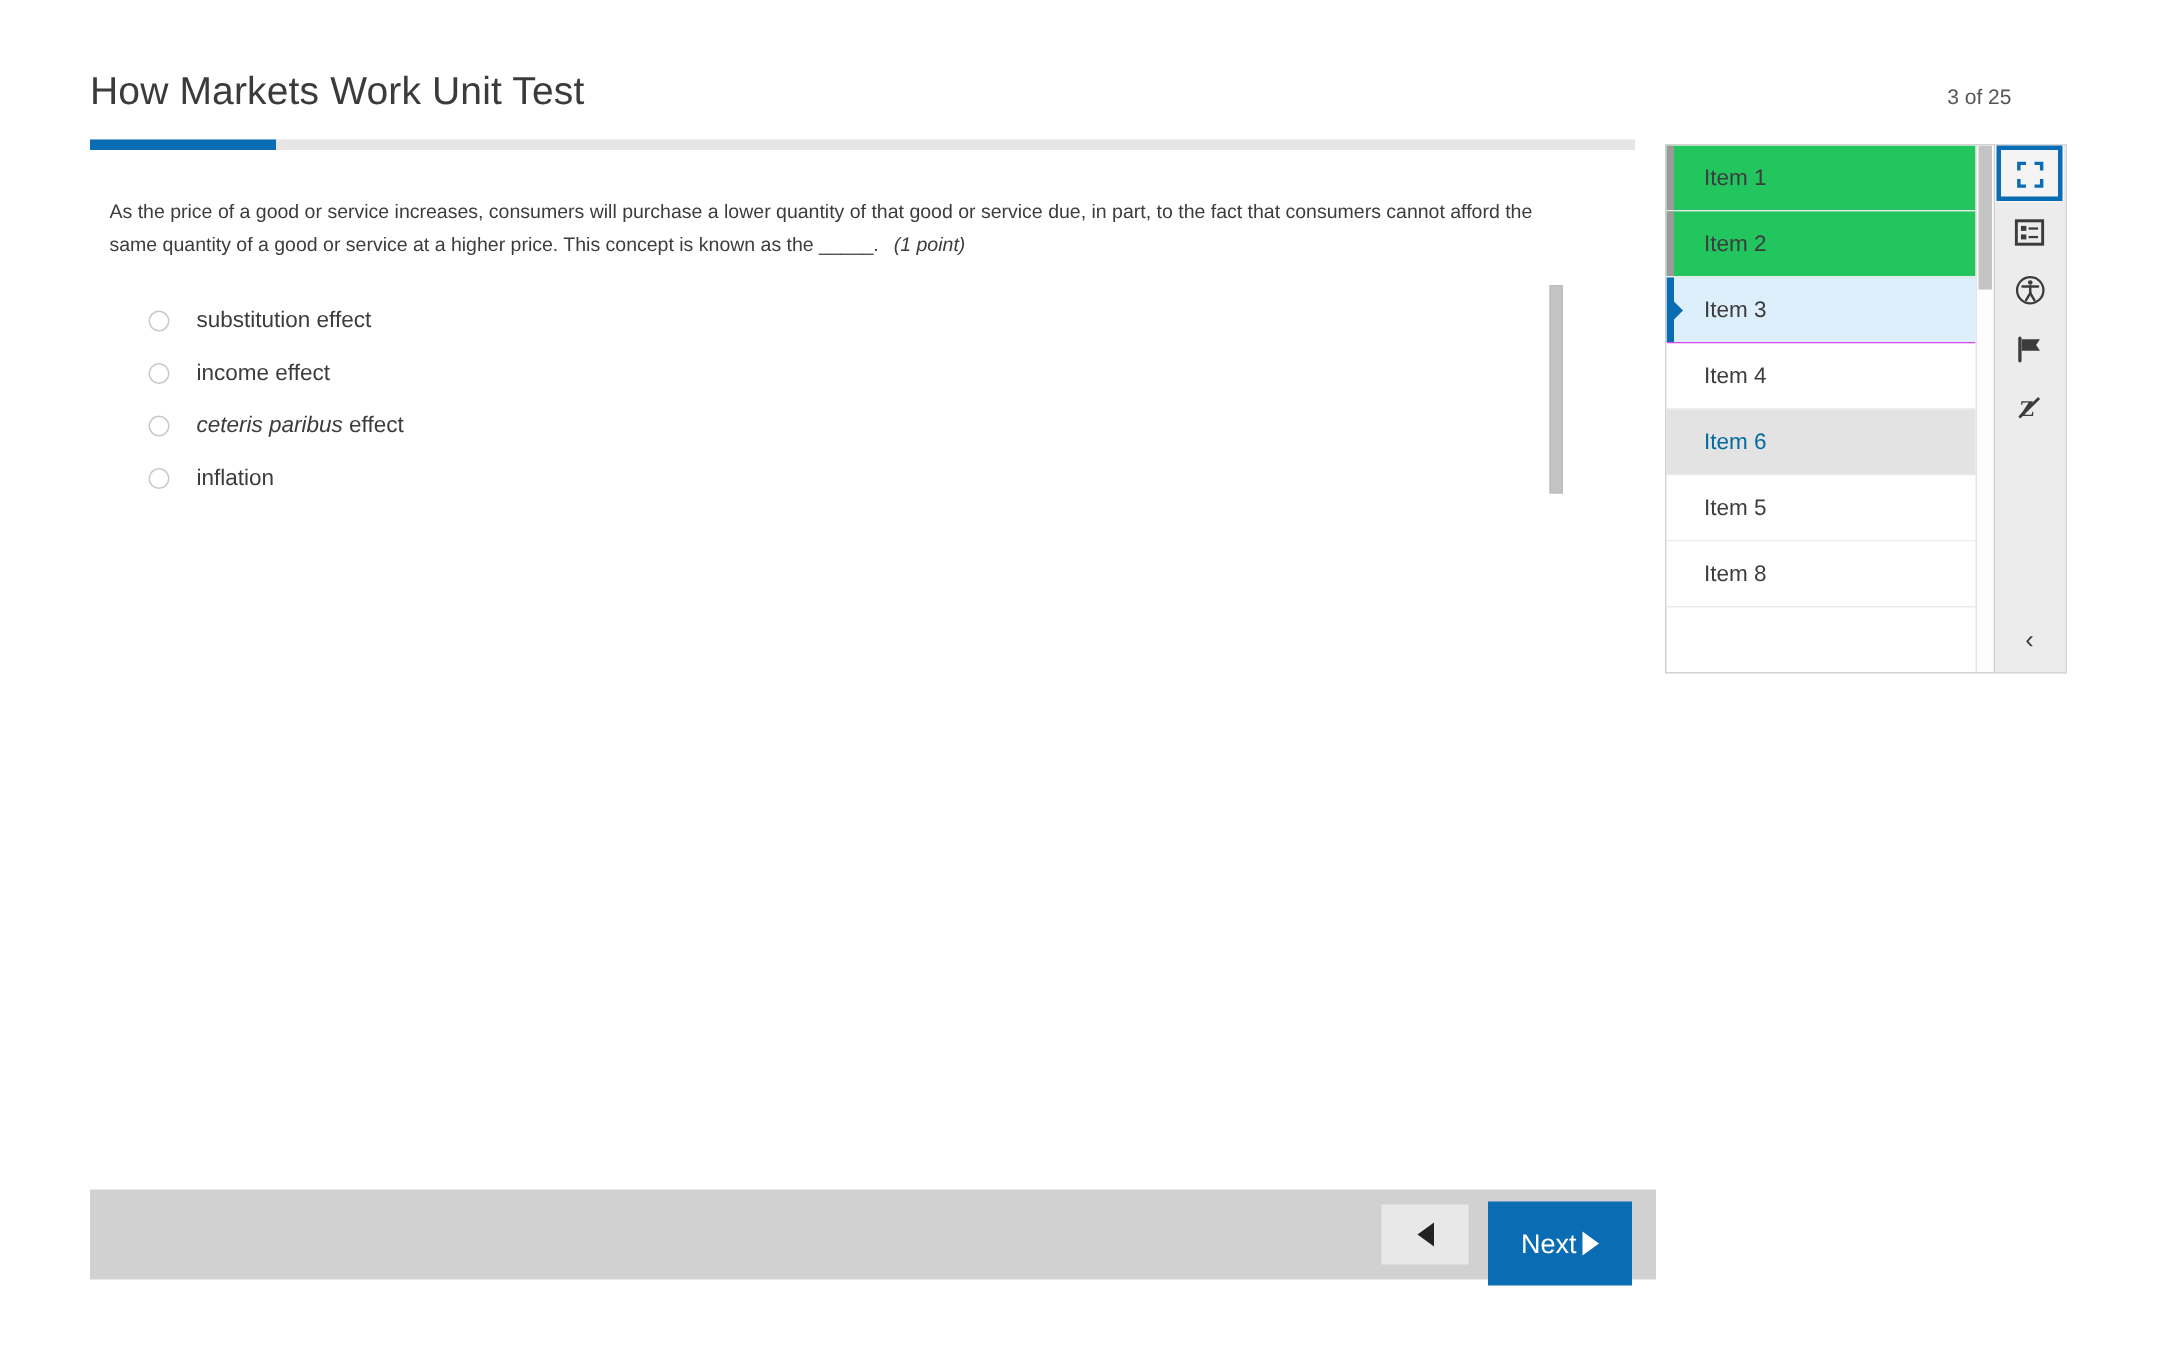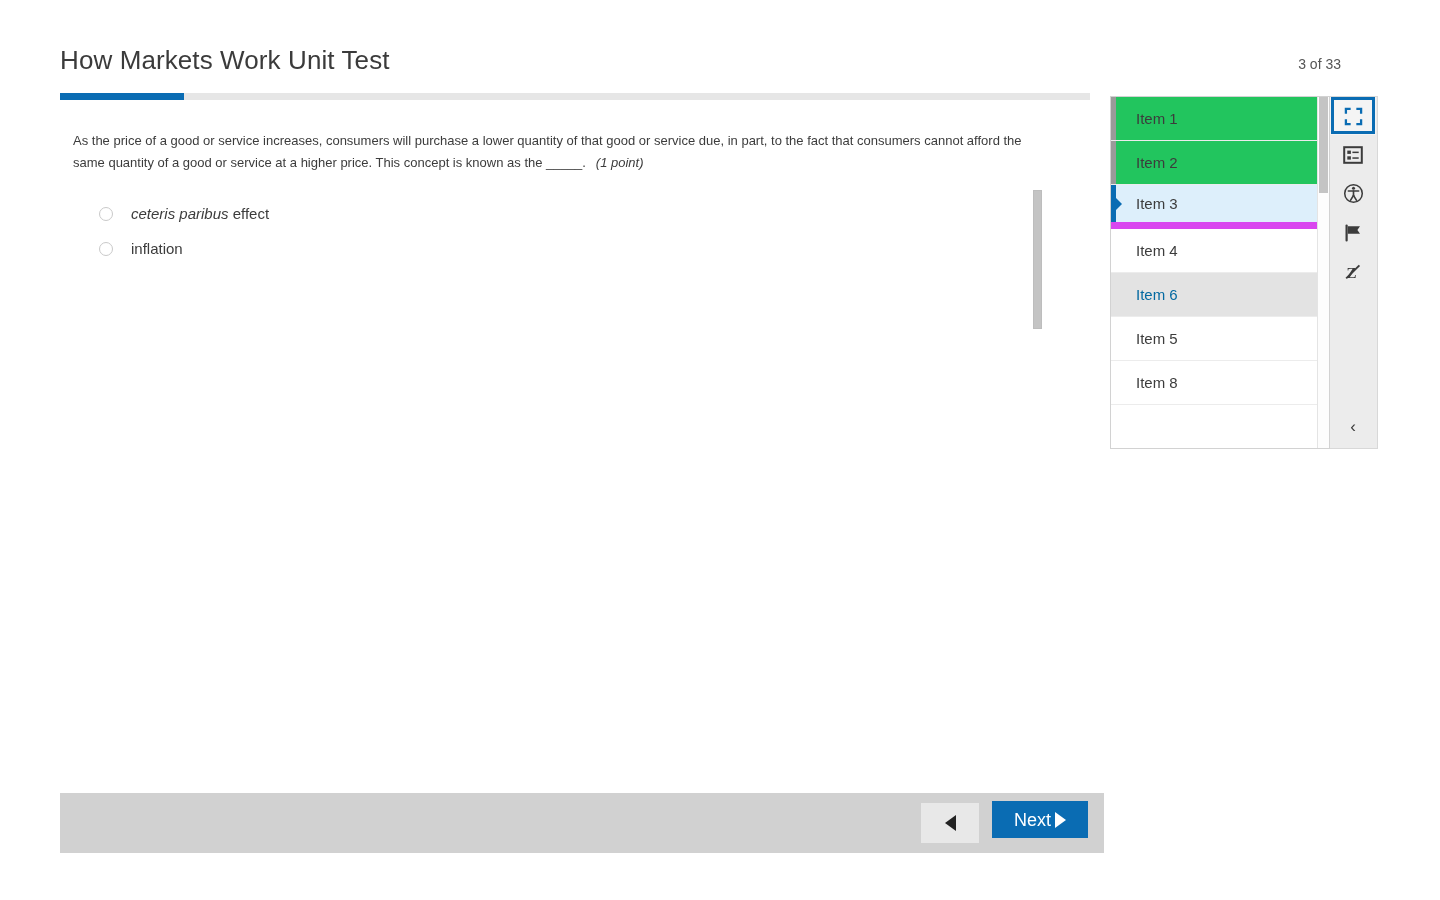--- a/index.html
+++ b/index.html
@@ -120,21 +120,21 @@
   }
   .item-row {
     position: relative;
     height: 44px;
     display: flex;
     align-items: center;
     padding-left: 25px;
     font-size: 15px;
     color: #3c3c3c;
     background: #ffffff;
-    border-bottom: 7px solid #d946ef;
+    border-bottom: 1px solid #d946ef;
   }
   .item-row.answered {
     background: #22c55e;
     border-bottom: 1px solid #ececec;
   }
   .item-row.answered::before {
     content: "";
     position: absolute;
     left: 0; top: 0; bottom: 0;
     width: 5px;
@@ -242,21 +242,21 @@
   }
   .tri-left {
     width: 0; height: 0;
     border-top: 8px solid transparent;
     border-bottom: 8px solid transparent;
     border-right: 11px solid #222;
   }
   .btn-next {
     position: absolute;
     right: 16px; top: 8px;
-    height: 37px;
+    height: 56px;
     min-width: 96px;
     background: #0a6cb3;
     color: #fff;
     border: none;
     display: flex;
     align-items: center;
     justify-content: center;
     gap: 4px;
     padding: 0 18px;
     cursor: pointer;
@@ -272,32 +272,40 @@
     border-bottom: 8px solid transparent;
     border-left: 11px solid #ffffff;
   }
 </style>
 </head>
 <body>
 
 <div id="app">
 
   <div class="page-title">How Markets Work Unit Test</div>
-  <div class="page-counter">3 of 33</div>
+  <div class="page-counter">3 of 25</div>
 
   <div class="progress-track">
     <div class="progress-fill" id="progress-fill" style="width: 12%;"></div>
   </div>
 
   <div class="question-panel">
     <div class="question-text">
       <span>As the price of a good or service increases, consumers will purchase a lower quantity of that good or service due, in part, to the fact that consumers cannot afford the same quantity of a good or service at a higher price. This concept is known as the _____.</span><span class="points">(1 point)</span>
     </div>
 
     <div class="options" id="options-container">
+        <div class="option-row">
+          <div class="radio"></div>
+          <div class="option-label">substitution effect</div>
+        </div>
+        <div class="option-row">
+          <div class="radio"></div>
+          <div class="option-label">income effect</div>
+        </div>
         <div class="option-row">
           <div class="radio"></div>
           <div class="option-label"><em>ceteris paribus</em> effect</div>
         </div>
         <div class="option-row">
           <div class="radio"></div>
           <div class="option-label">inflation</div>
         </div>
       </div>
 

